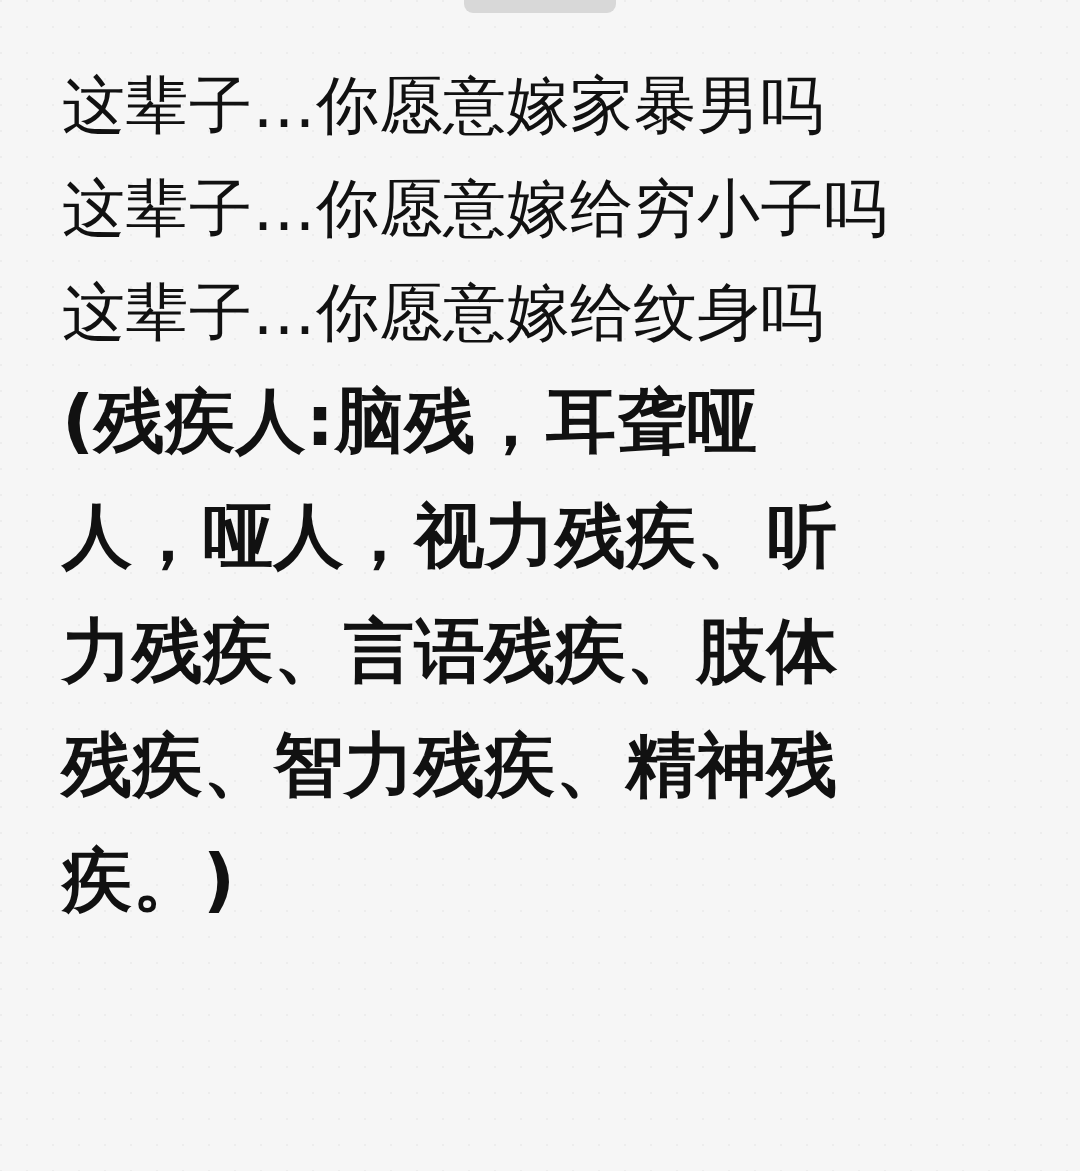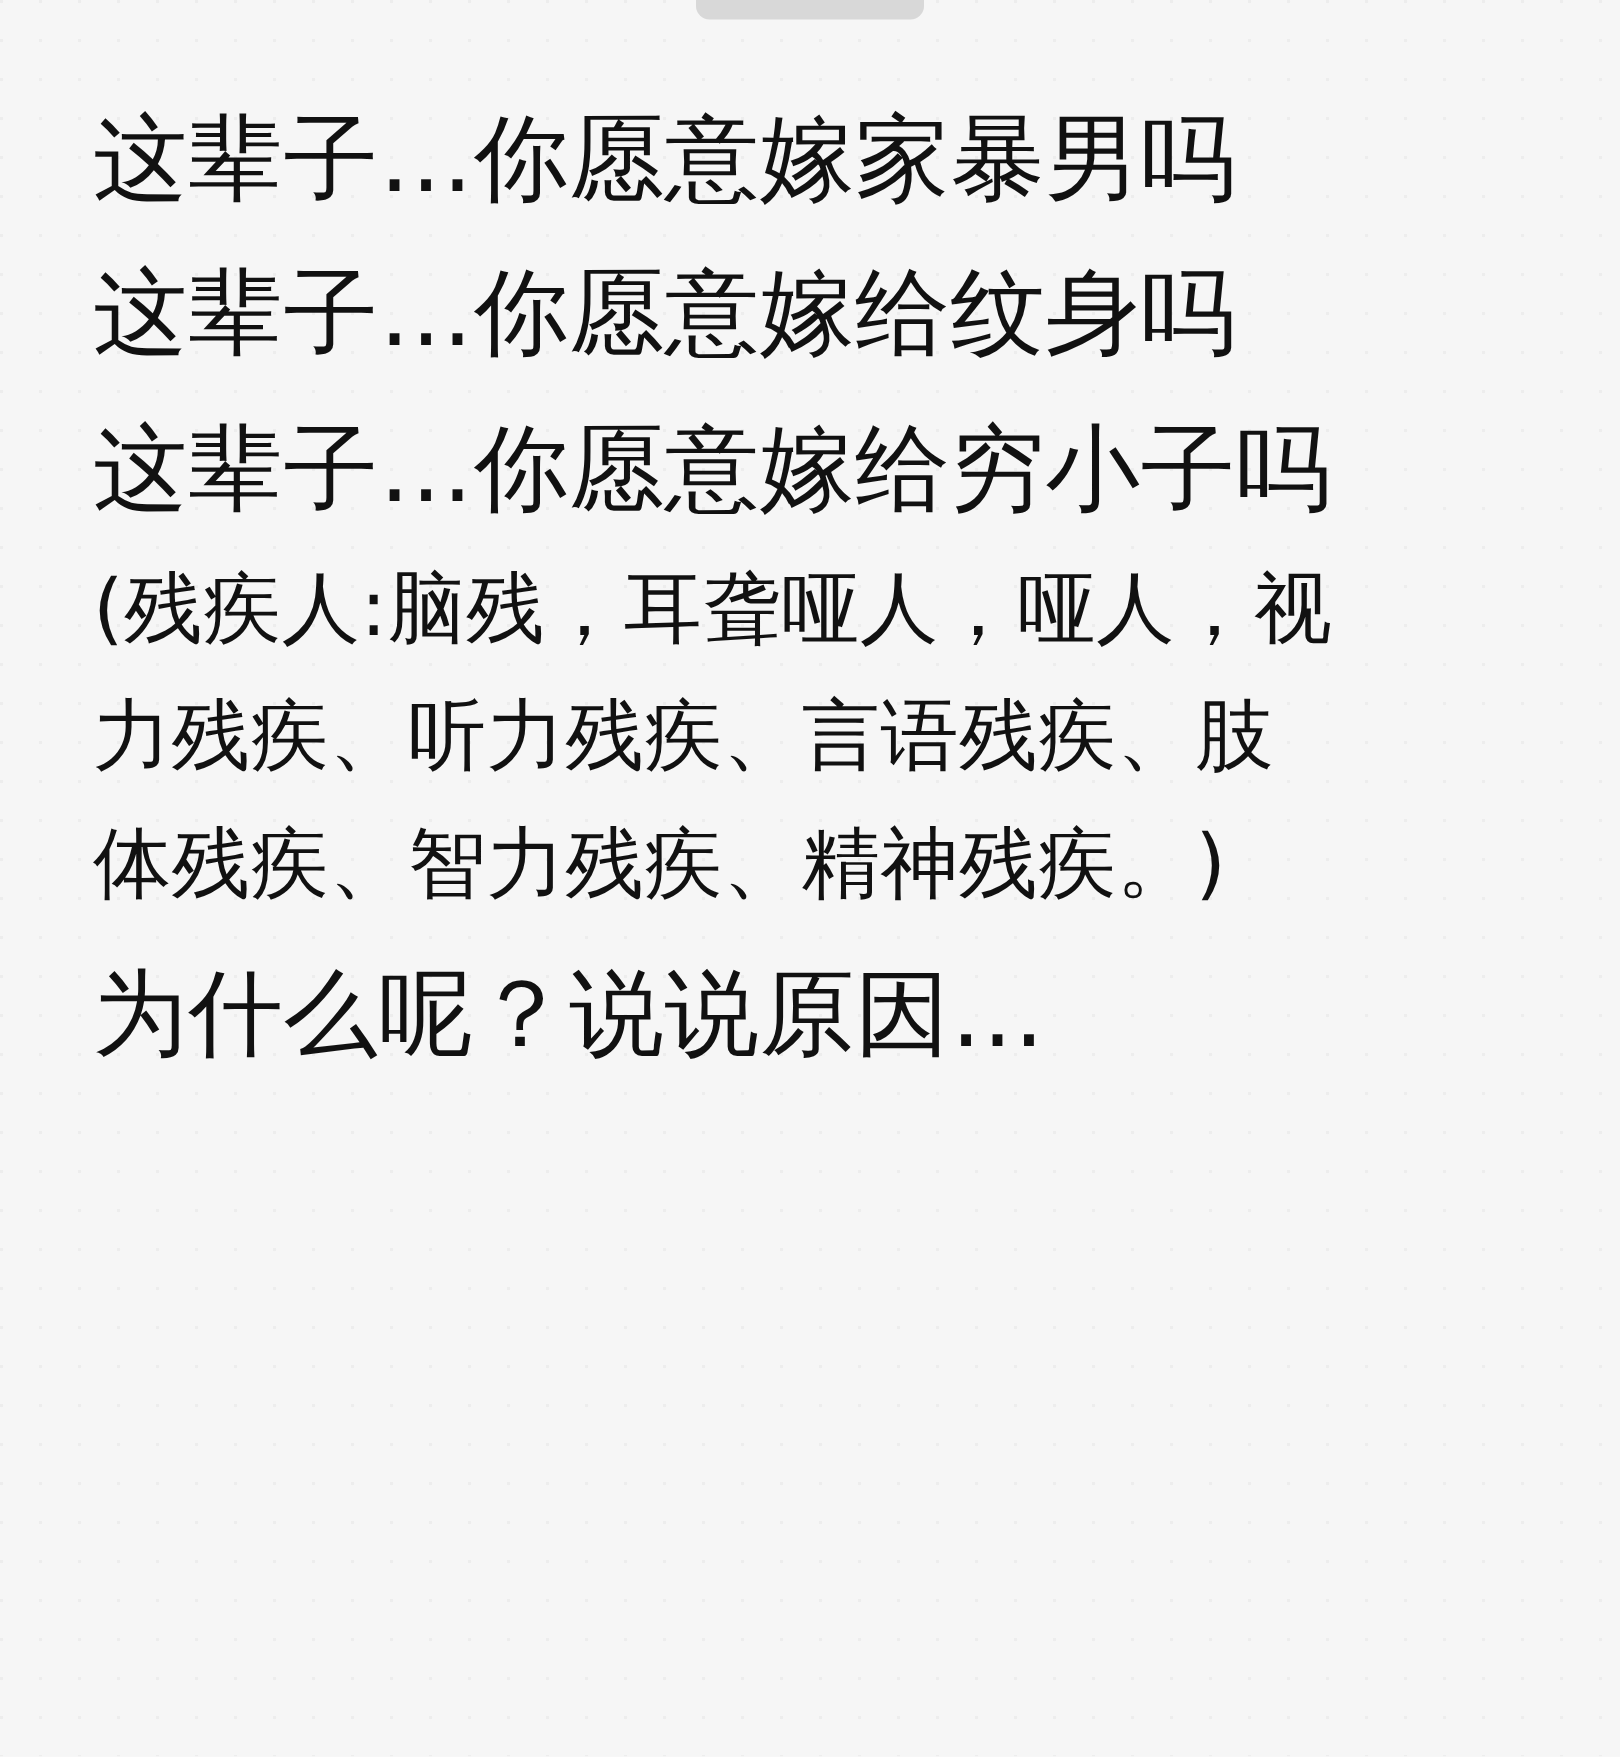--- a/index.html
+++ b/index.html
@@ -50,23 +50,23 @@
     color: #111111;
     font-size: 63px;
     line-height: 1.64;
     font-weight: 400;
     letter-spacing: 0.5px;
     white-space: pre-wrap;
     word-break: break-word;
   }
   .paragraph {
     color: #111111;
-    font-size: 52px;
+    font-size: 70px;
     line-height: 1.64;
-    font-weight: 400;
+    font-weight: 700;
     letter-spacing: 0.5px;
     white-space: pre-wrap;
     word-break: break-all;
     padding-right: 70px;
   }
   .closing {
     color: #111111;
     font-size: 63px;
     line-height: 1.64;
     font-weight: 400;
@@ -75,17 +75,16 @@
   }
 </style>
 </head>
 <body>
 
 <div class="page-bg"></div>
 <div class="top-notch"></div>
 
 <div class="content">
   <div class="line">这辈子…你愿意嫁家暴男吗</div>
+  <div class="line">这辈子…你愿意嫁给穷小子吗</div>
   <div class="line">这辈子…你愿意嫁给纹身吗</div>
-  <div class="line">这辈子…你愿意嫁给穷小子吗</div>
   <div class="paragraph">(残疾人:脑残，耳聋哑人，哑人，视力残疾、听力残疾、言语残疾、肢体残疾、智力残疾、精神残疾。)</div>
-  <div class="closing">为什么呢？说说原因…</div>
 </div>
 
 </body></html>

